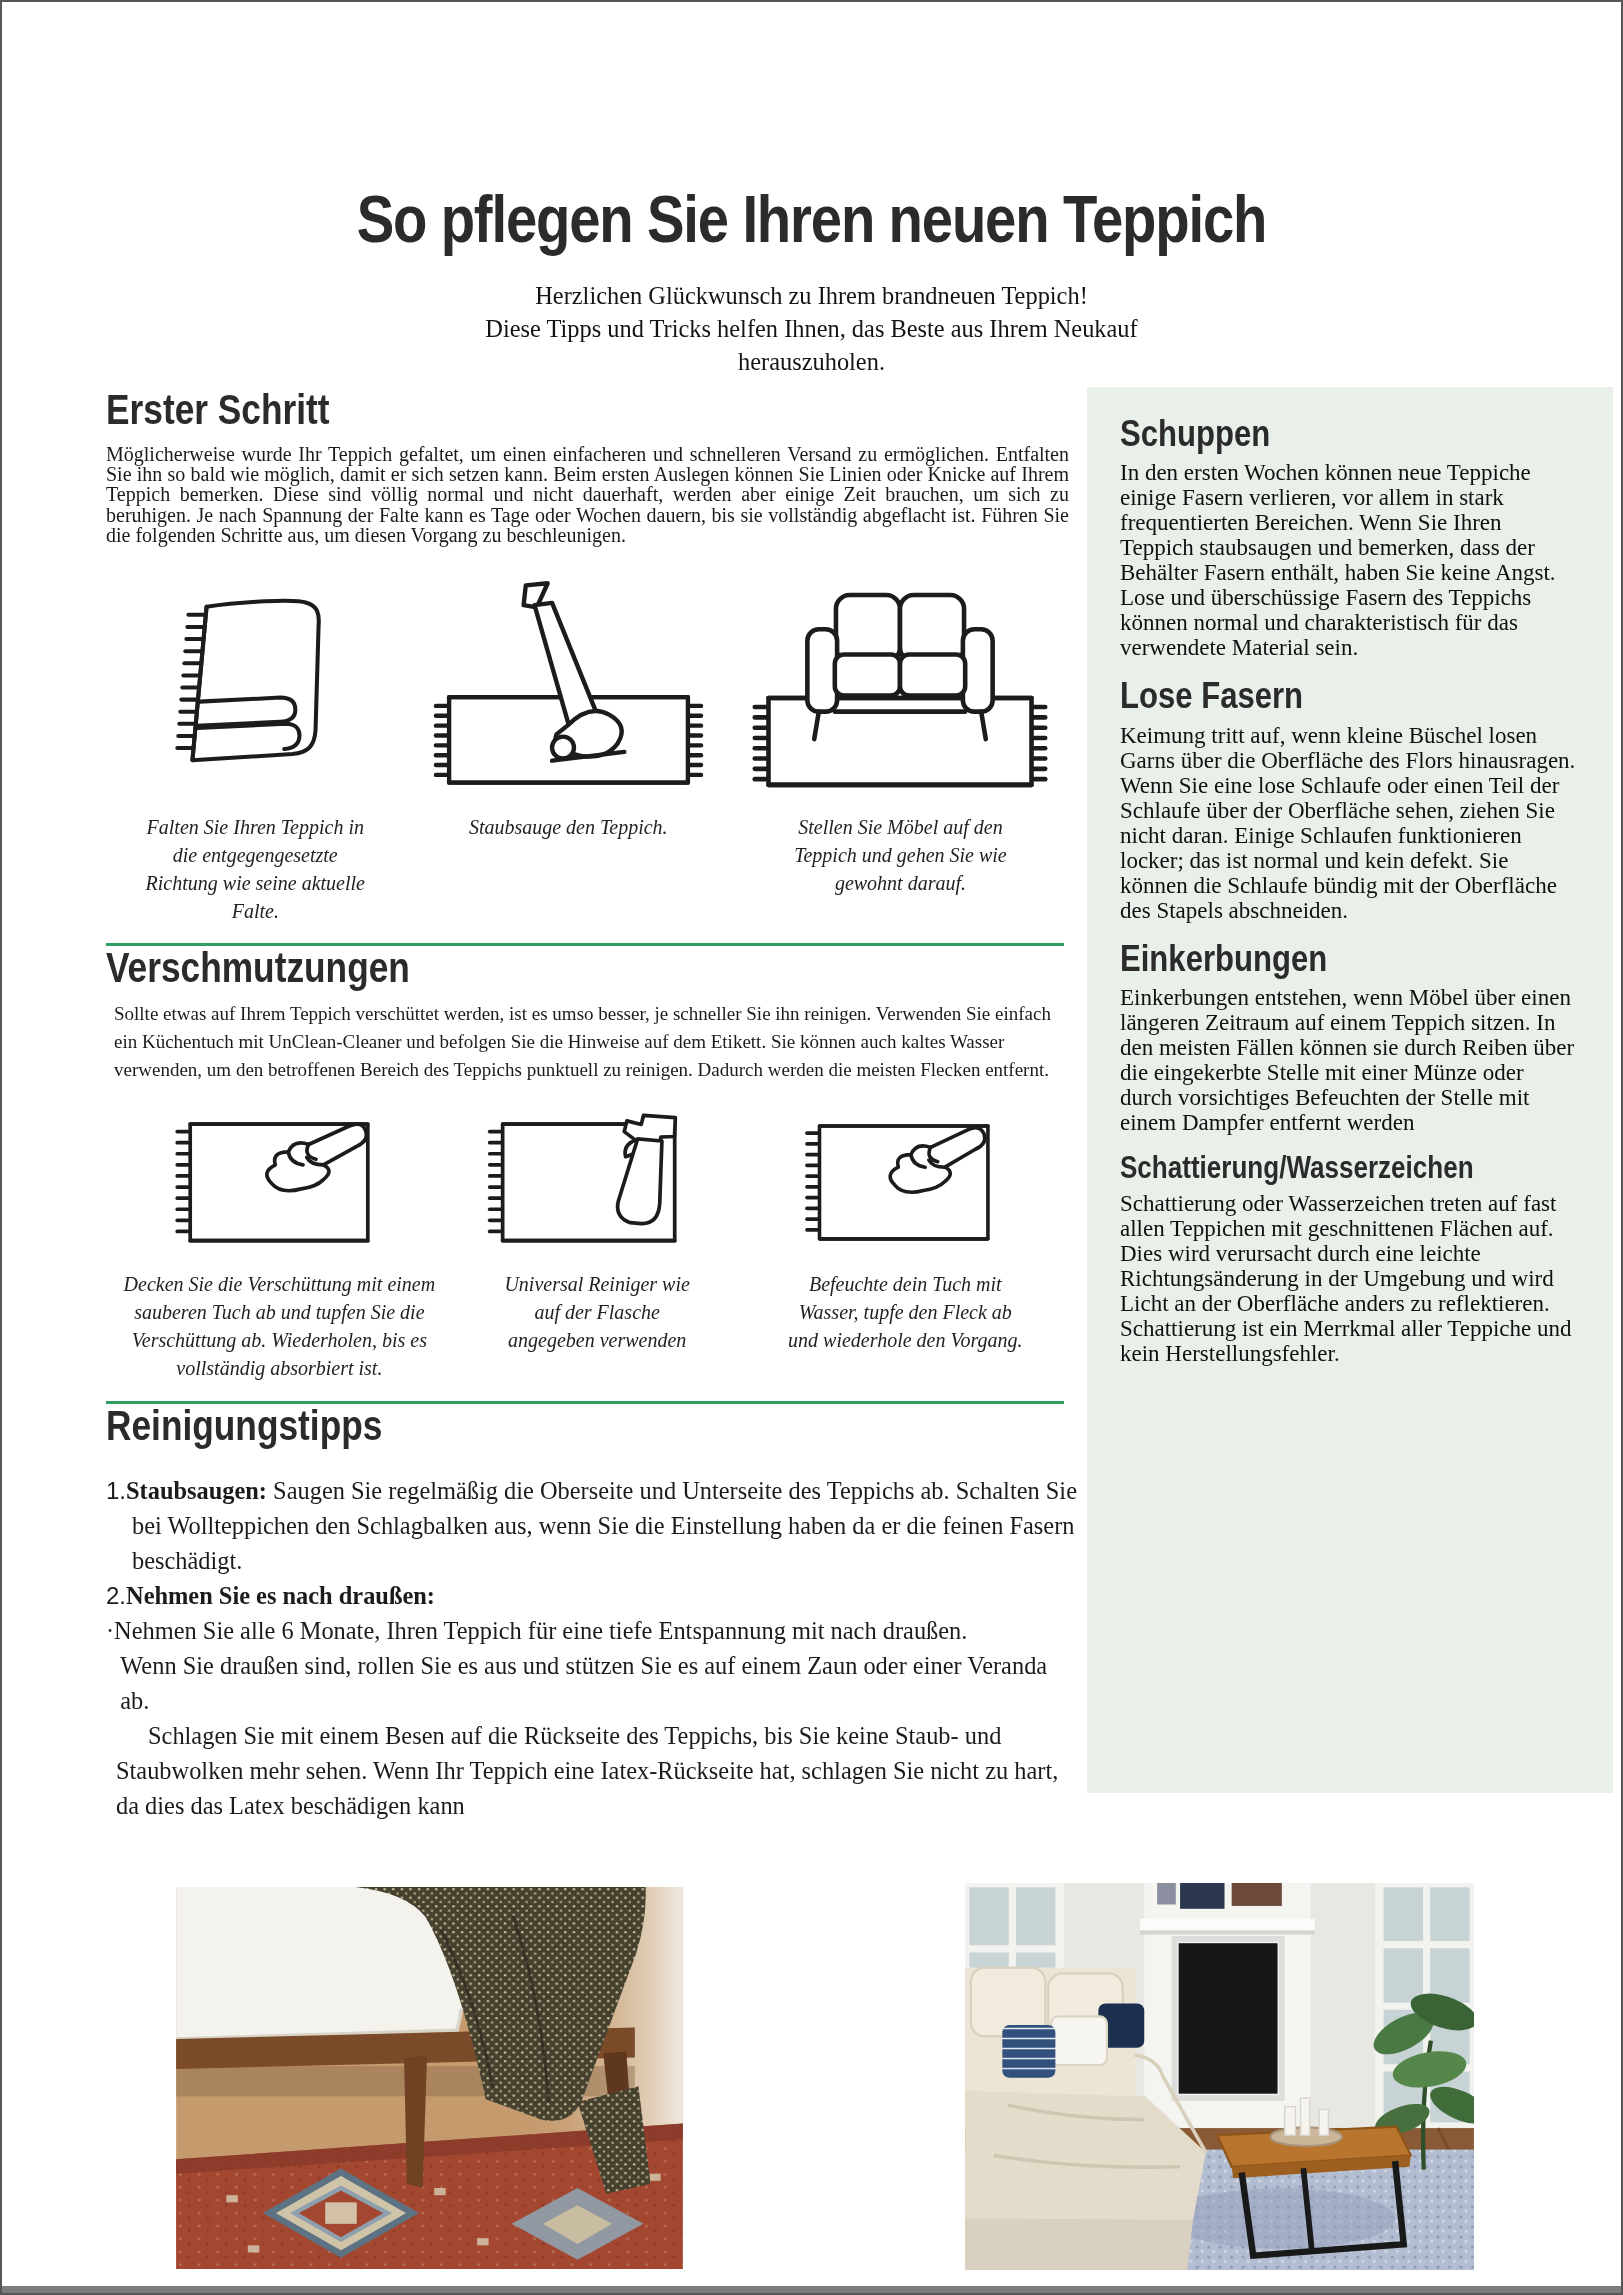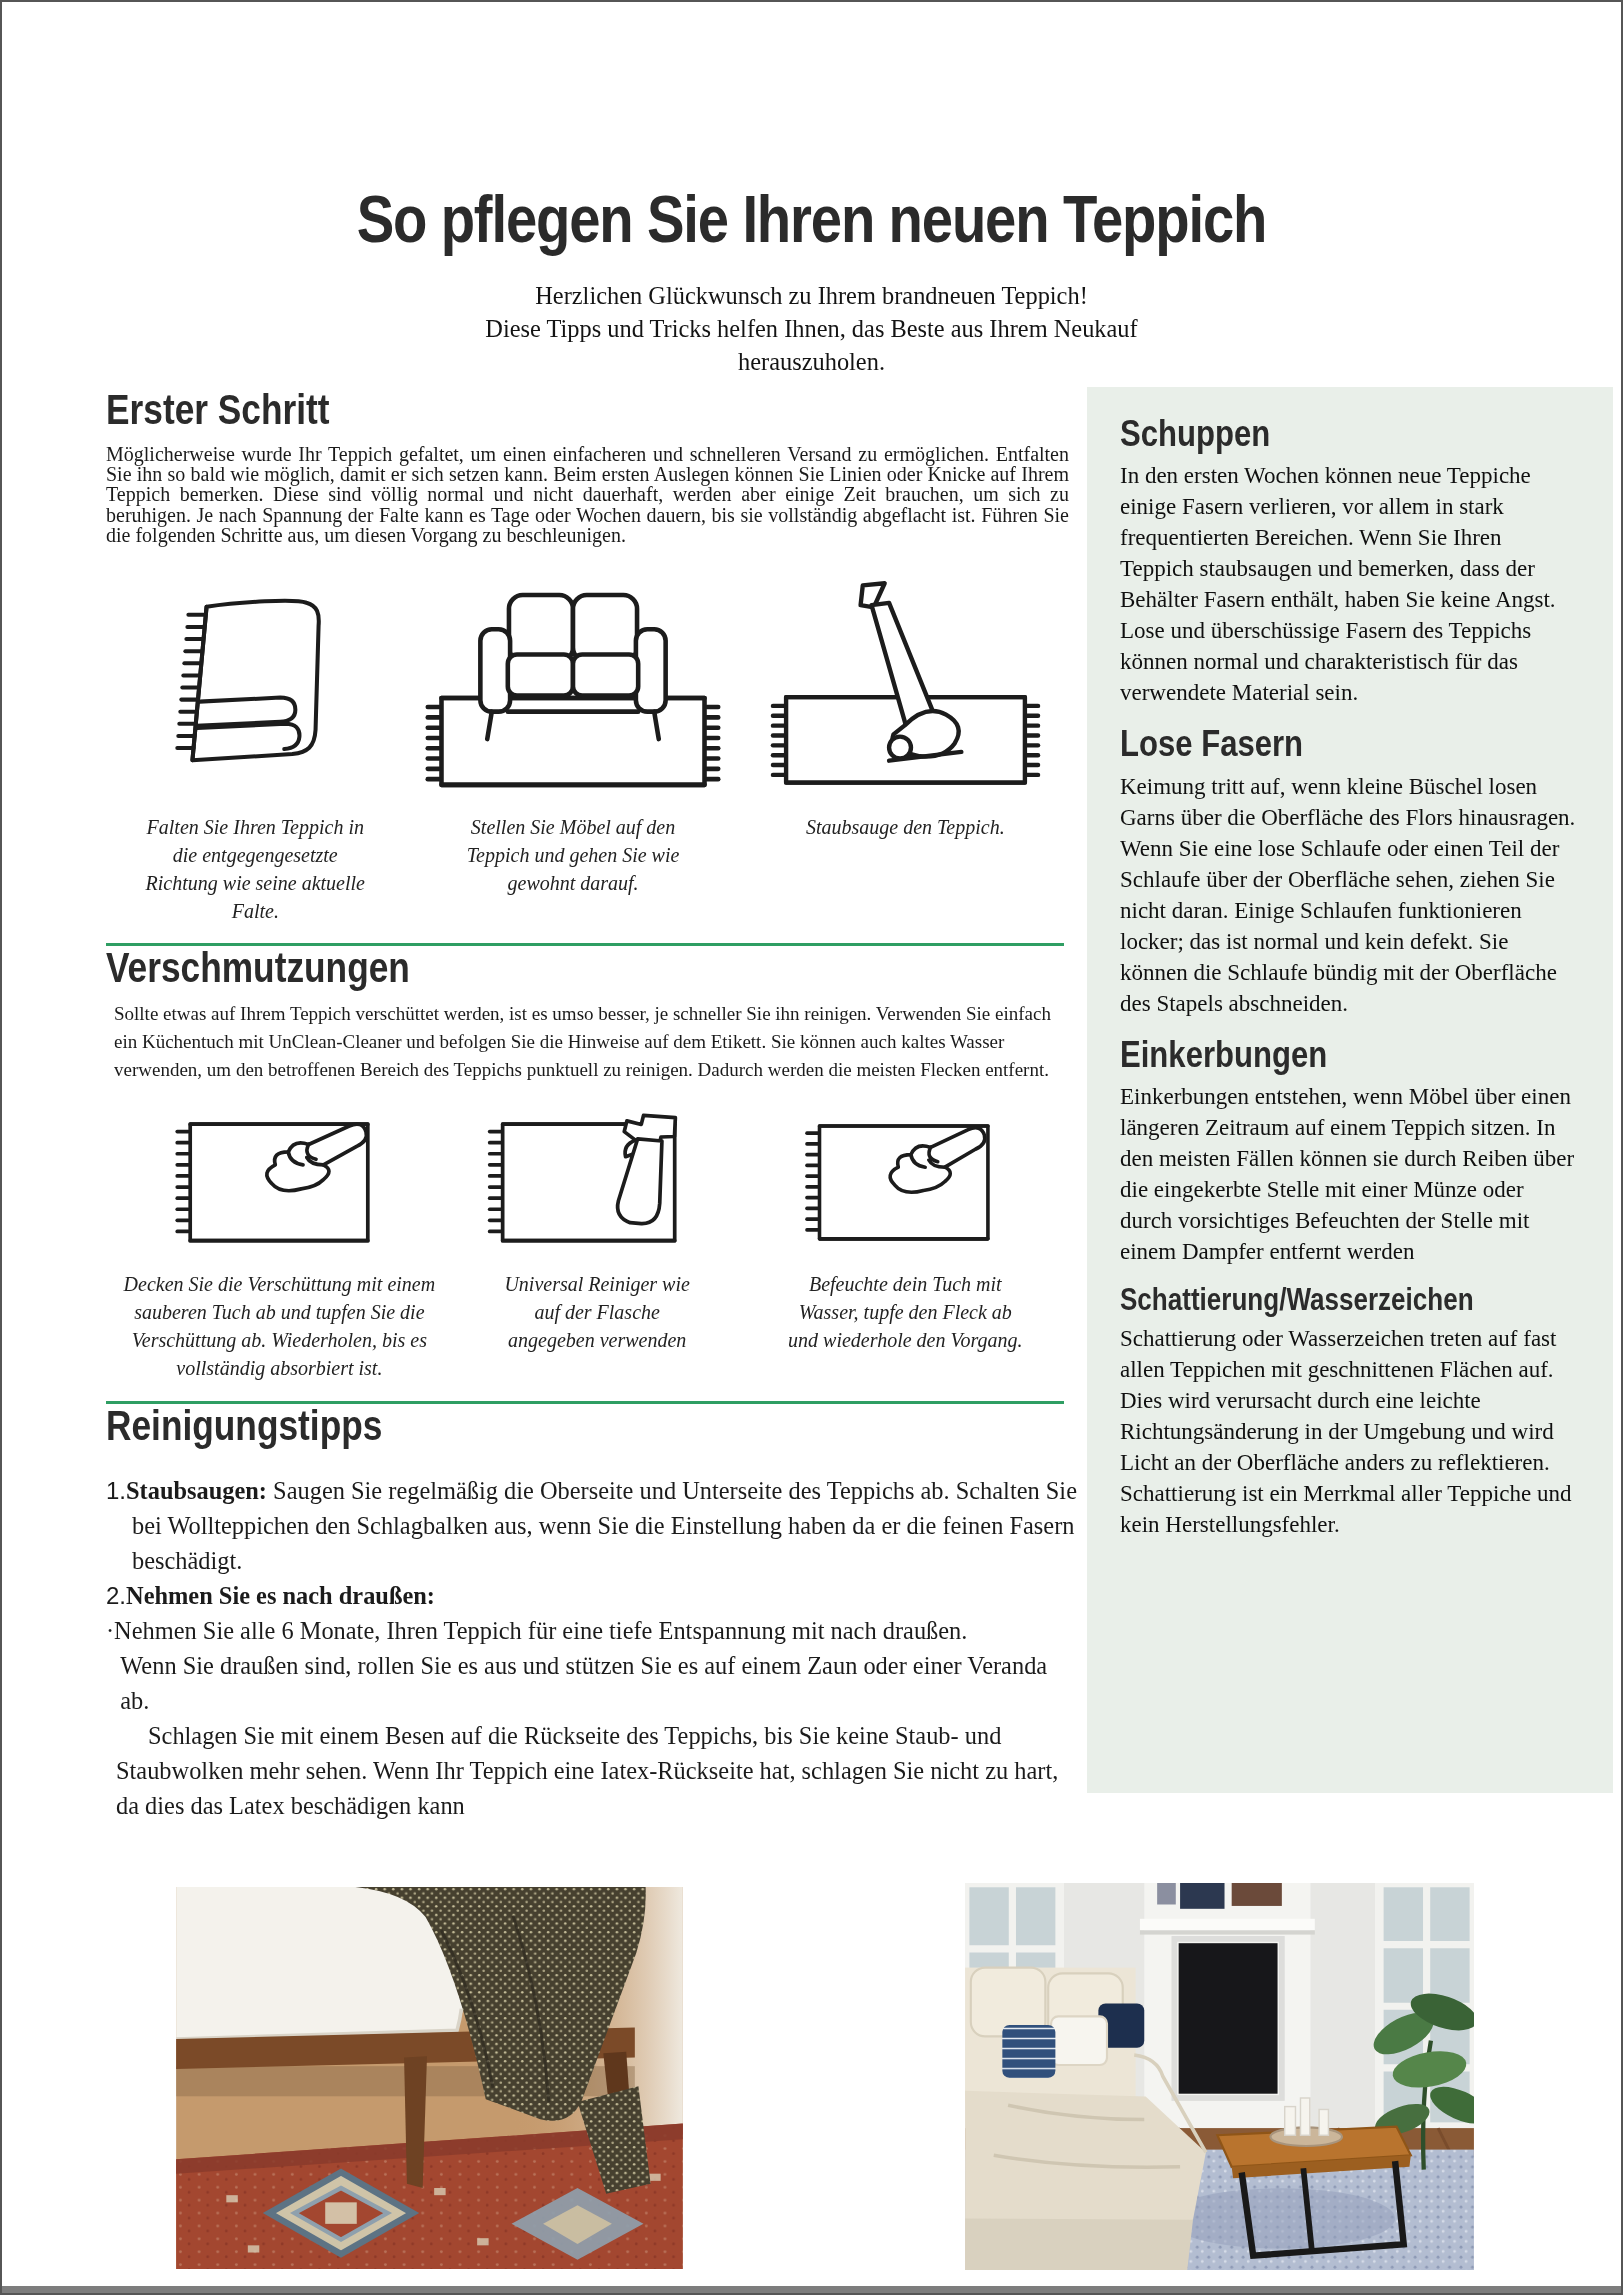--- a/index.html
+++ b/index.html
@@ -42,21 +42,21 @@
   .tip1{padding-left:26px;text-indent:-26px;}
   .tip2h{font-weight:bold;}
   .ind1{padding-left:14.3px;}
   .ind2{padding-left:10px;text-indent:32px;}
 
   .sidebar{position:absolute;left:1085px;top:385px;width:526px;height:1406px;
            background:#e9efe9;box-sizing:border-box;padding:27px 33px;overflow:hidden;}
   .sidebar h2{font-family:"Liberation Sans", sans-serif;font-weight:700;font-size:37px;
               color:#2b2b2b;margin:0;line-height:1.1;}
   .sidebar h2.small{font-size:31px;}
-  .sidebar p{font-size:23px;line-height:31px;margin:5.7px 0 16px;color:#101010;}
+  .sidebar p{font-size:23px;line-height:25px;margin:5.7px 0 16px;color:#101010;}
 
   .photo{position:absolute;overflow:hidden;}
   .photo1{left:174px;top:1885px;width:507px;height:382px;}
   .photo2{left:963px;top:1881px;width:509px;height:387px;}
   svg{display:block;}
   .ink{stroke:#1c1c1c;fill:none;stroke-width:4;stroke-linecap:round;stroke-linejoin:round;}
   .ink-f{stroke:#1c1c1c;fill:#ffffff;stroke-width:4;stroke-linecap:round;stroke-linejoin:round;}
 </style>
 </head>
 <body>
@@ -94,20 +94,52 @@
                 <path d="M54 106 H38"></path>
                 <path d="M53 118 H37"></path>
               <path d="M52 130 H36"></path>
                 <path d="M51 142 H35"></path>
                 <path d="M50 154 H34"></path>
                 <path d="M49 166 H33"></path>
             </g>
           </svg>
         </div>
         <div class="caption">Falten Sie Ihren Teppich in die entgegengesetzte Richtung wie seine aktuelle Falte.</div>
+      </div>
+      <div class="step st2">
+        <div class="icon-box">
+          <svg width="287" height="220" viewBox="0 0 262 200">
+            <rect class="ink" x="22" y="112" width="218" height="78"></rect>
+            <path class="ink" stroke-width="7" d="M22 112 H240 M22 190 H240"></path>
+            <g class="ink" stroke-width="3.5">
+              <path d="M20 120 H10"></path>
+                <path d="M20 129 H10"></path>
+                <path d="M20 138 H10"></path>
+                <path d="M20 147 H10"></path>
+              <path d="M20 156 H10"></path>
+                <path d="M20 165 H10"></path>
+                <path d="M20 174 H10"></path>
+                <path d="M20 183 H10"></path>
+              <path d="M242 120 H252"></path>
+                <path d="M242 129 H252"></path>
+                <path d="M242 138 H252"></path>
+                <path d="M242 147 H252"></path>
+              <path d="M242 156 H252"></path>
+                <path d="M242 165 H252"></path>
+                <path d="M242 174 H252"></path>
+                <path d="M242 183 H252"></path>
+            </g>
+            <path class="ink-f" d="M112 8 L92 10 L90 28 L102 30 Z"></path>
+            <path class="ink-f" d="M100 28 L116 26 L158 130 L132 140 Z"></path>
+            <path class="ink-f" d="M130 138 Q150 118 168 128 Q186 138 176 154 Q166 168 144 166 L128 162 Q116 158 120 146 Z"></path>
+            <circle class="ink-f" cx="126" cy="158" r="10"></circle>
+            <path class="ink" d="M116 170 L182 162"></path>
+          </svg>
+        </div>
+        <div class="caption">Staubsauge den Teppich.</div>
       </div>
       <div class="step st3">
         <div class="icon-box">
           <svg width="308" height="215" viewBox="0 0 262 188">
             <rect class="ink" x="16" y="104" width="230" height="76"></rect>
             <path class="ink" stroke-width="7" d="M16 104 H246 M16 180 H246"></path>
             <g class="ink" stroke-width="3.5">
               <path d="M14 112 H4"></path>
                 <path d="M14 121 H4"></path>
                 <path d="M14 130 H4"></path>
@@ -128,52 +160,20 @@
             <rect class="ink-f" x="75" y="14" width="56" height="58" rx="12"></rect>
             <rect class="ink-f" x="131" y="14" width="56" height="58" rx="12"></rect>
             <rect class="ink-f" x="50" y="44" width="26" height="72" rx="10"></rect>
             <rect class="ink-f" x="186" y="44" width="26" height="72" rx="10"></rect>
             <rect class="ink-f" x="74" y="66" width="57" height="36" rx="8"></rect>
             <rect class="ink-f" x="131" y="66" width="57" height="36" rx="8"></rect>
             <path class="ink" d="M60 116 L56 140 M202 116 L206 140 M74 116 H188"></path>
           </svg>
         </div>
         <div class="caption">Stellen Sie Möbel auf den Teppich und gehen Sie wie gewohnt darauf.</div>
-      </div>
-      <div class="step st2">
-        <div class="icon-box">
-          <svg width="287" height="220" viewBox="0 0 262 200">
-            <rect class="ink" x="22" y="112" width="218" height="78"></rect>
-            <path class="ink" stroke-width="7" d="M22 112 H240 M22 190 H240"></path>
-            <g class="ink" stroke-width="3.5">
-              <path d="M20 120 H10"></path>
-                <path d="M20 129 H10"></path>
-                <path d="M20 138 H10"></path>
-                <path d="M20 147 H10"></path>
-              <path d="M20 156 H10"></path>
-                <path d="M20 165 H10"></path>
-                <path d="M20 174 H10"></path>
-                <path d="M20 183 H10"></path>
-              <path d="M242 120 H252"></path>
-                <path d="M242 129 H252"></path>
-                <path d="M242 138 H252"></path>
-                <path d="M242 147 H252"></path>
-              <path d="M242 156 H252"></path>
-                <path d="M242 165 H252"></path>
-                <path d="M242 174 H252"></path>
-                <path d="M242 183 H252"></path>
-            </g>
-            <path class="ink-f" d="M112 8 L92 10 L90 28 L102 30 Z"></path>
-            <path class="ink-f" d="M100 28 L116 26 L158 130 L132 140 Z"></path>
-            <path class="ink-f" d="M130 138 Q150 118 168 128 Q186 138 176 154 Q166 168 144 166 L128 162 Q116 158 120 146 Z"></path>
-            <circle class="ink-f" cx="126" cy="158" r="10"></circle>
-            <path class="ink" d="M116 170 L182 162"></path>
-          </svg>
-        </div>
-        <div class="caption">Staubsauge den Teppich.</div>
       </div>
     </div>
 
     <div class="divider"></div>
 
     <h2 class="sec h2-m"><span class="cond-l">Verschmutzungen</span></h2>
     <p class="p2">Sollte etwas auf Ihrem Teppich verschüttet werden, ist es umso besser, je schneller Sie ihn reinigen. Verwenden Sie einfach ein Küchentuch mit UnClean-Cleaner und befolgen Sie die Hinweise auf dem Etikett. Sie können auch kaltes Wasser verwenden, um den betroffenen Bereich des Teppichs punktuell zu reinigen. Dadurch werden die meisten Flecken entfernt.</p>
 
     <div class="steps row2">
       <div class="step st1">

